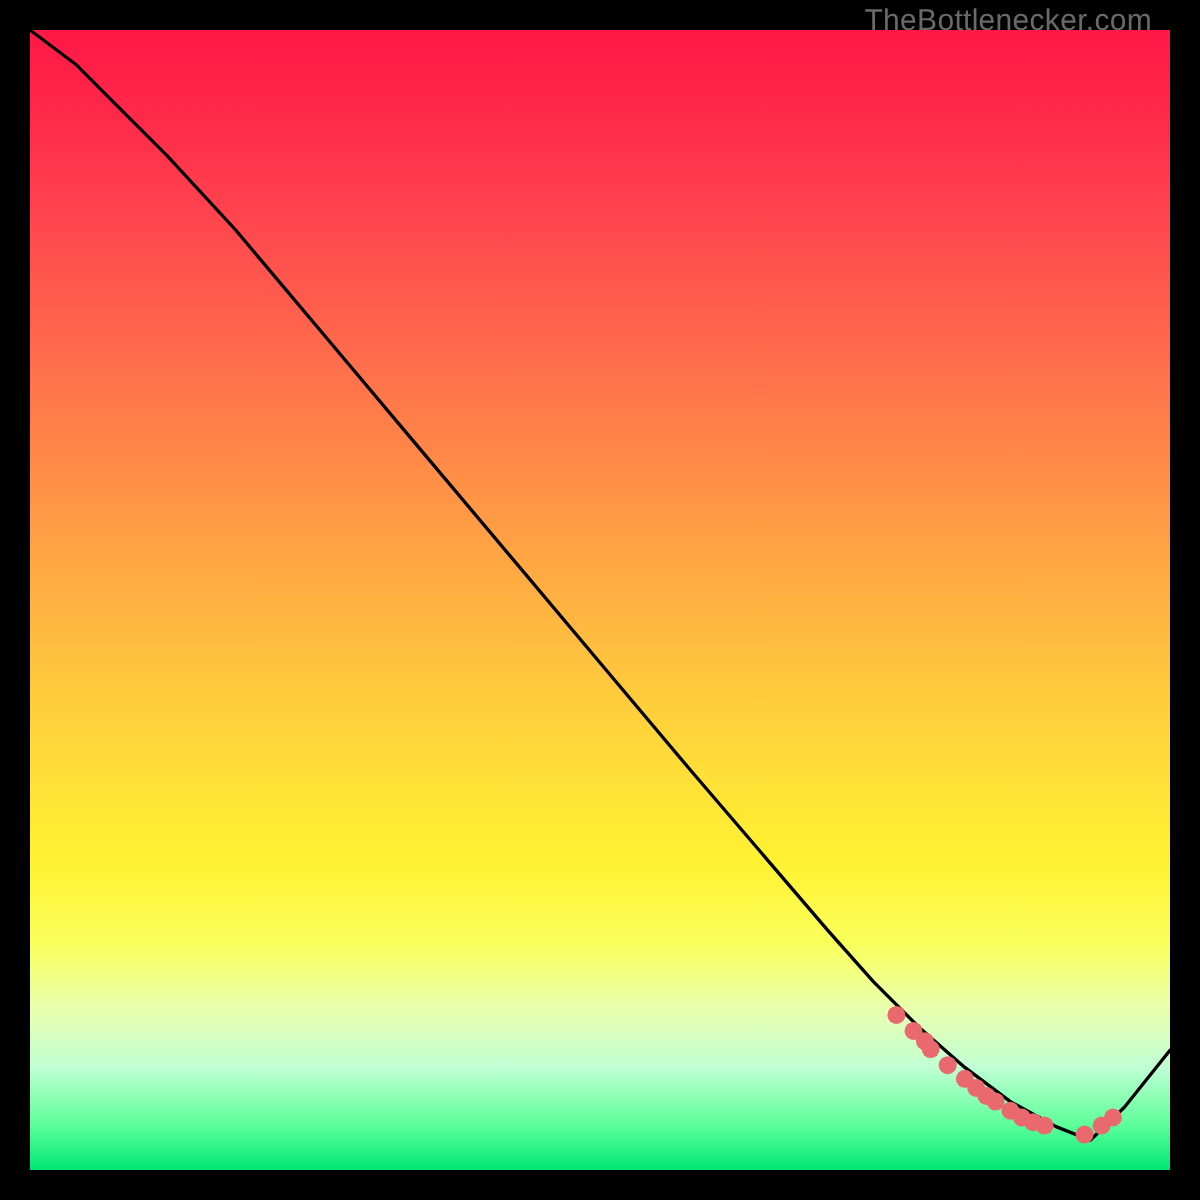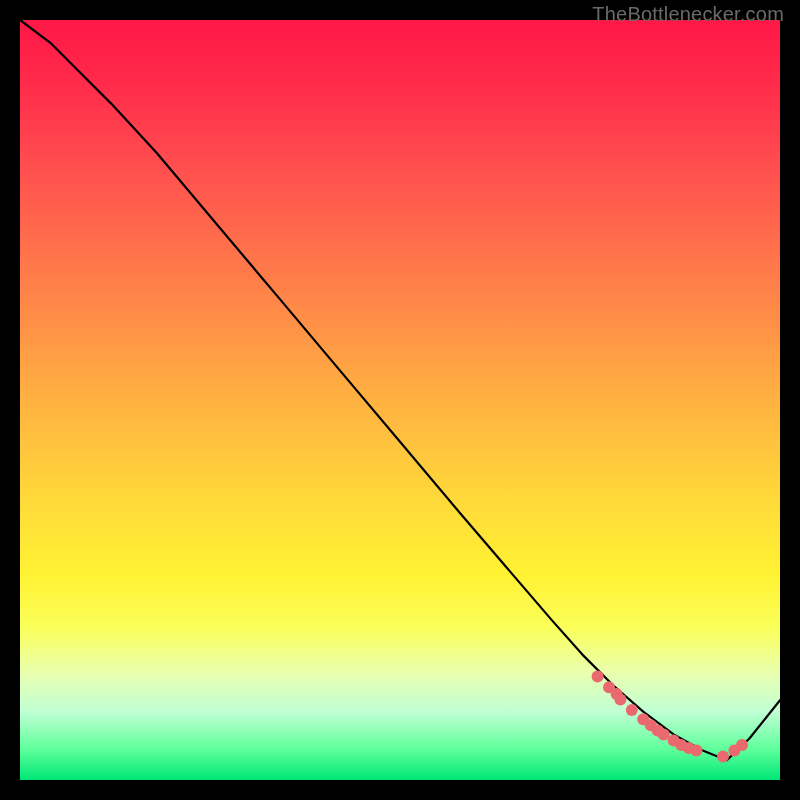--- a/index.html
+++ b/index.html
@@ -19,21 +19,21 @@
       #ffd63a 62%,
       #fff232 73%,
       #faff5a 80%,
       #e8ffb0 86%,
       #c0ffd4 91%,
       #5eff9a 96%,
       #00e676 100%);
   }
   .watermark {
     position: absolute;
-    right: 16px;
+    right: 32px;
     top: 4px;
     font: 500 20px/1 Arial, Helvetica, sans-serif;
     color: #6a6a6a;
     letter-spacing: 0.2px;
   }
   svg.plot {
     position: absolute;
     left: 20px;
     top: 20px;
     width: 760px;

